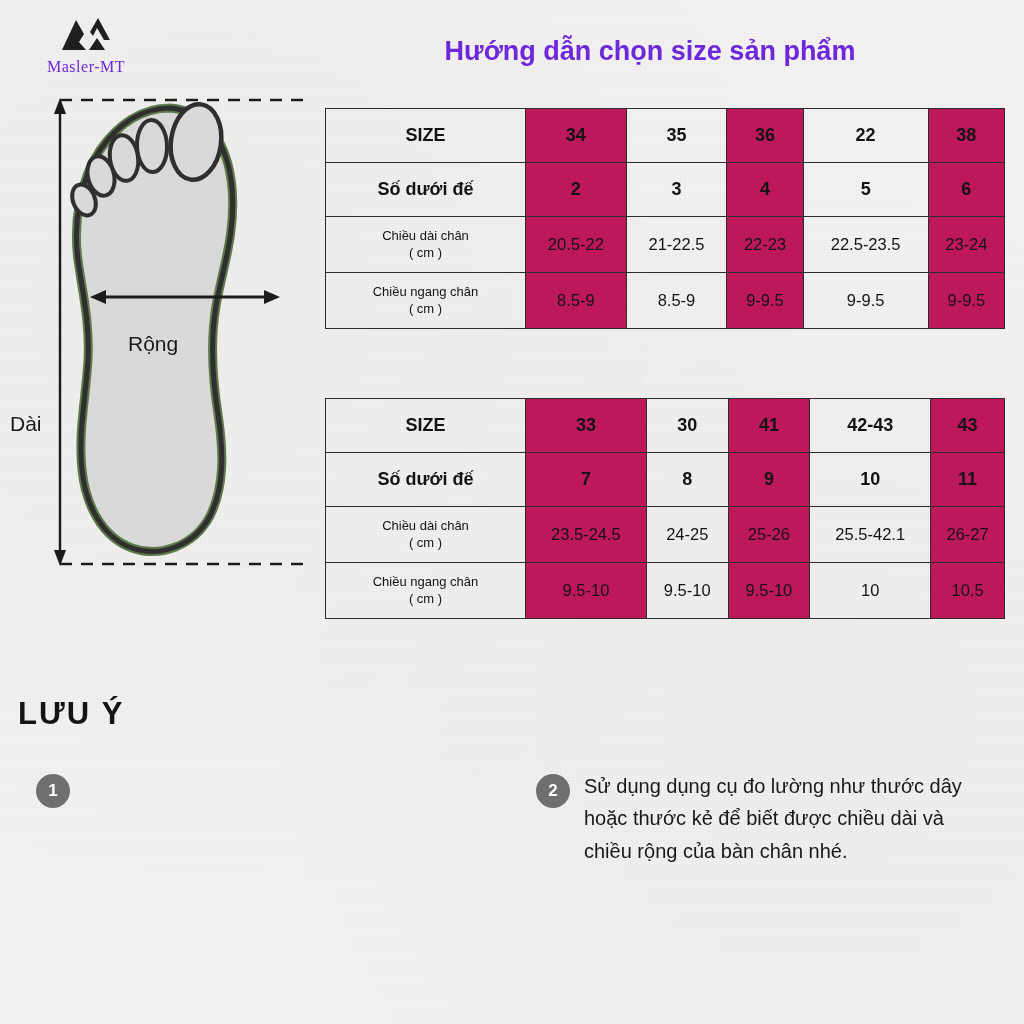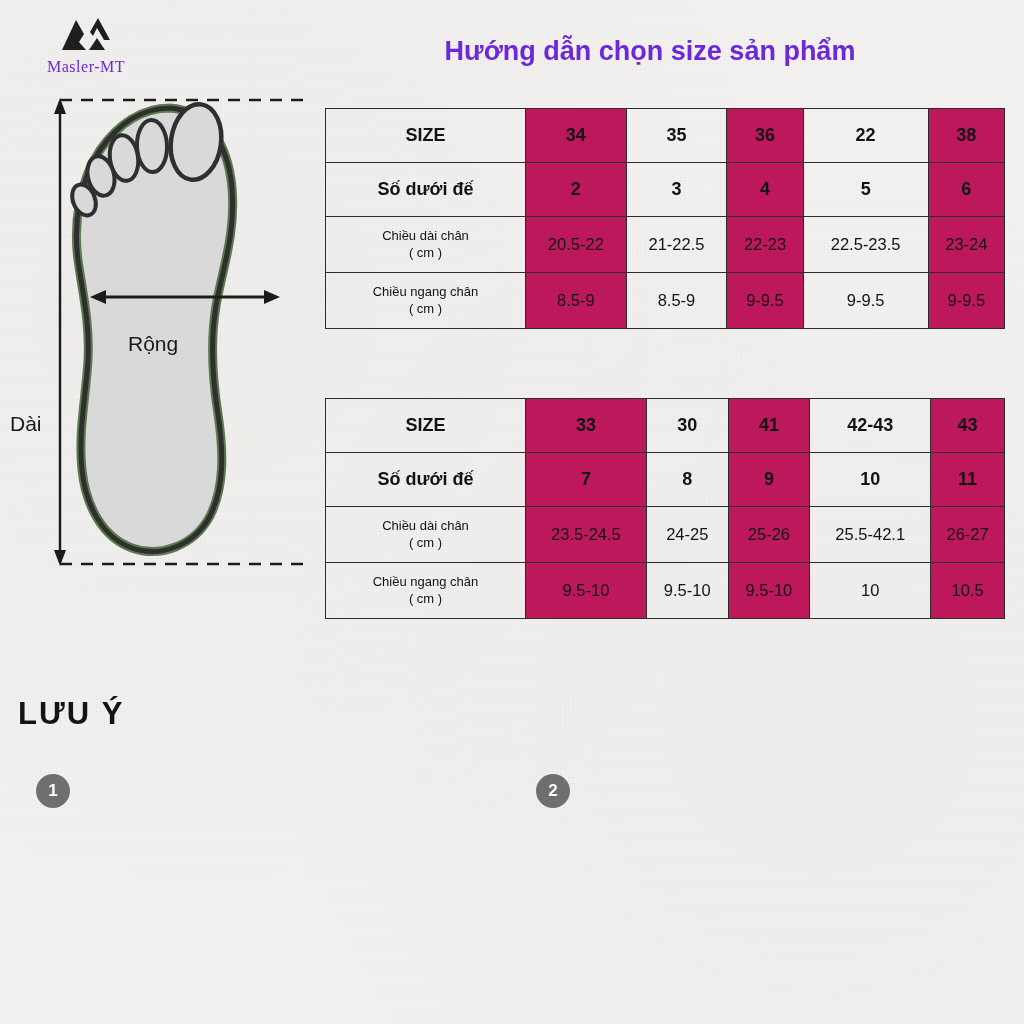--- a/index.html
+++ b/index.html
@@ -291,14 +291,15 @@
   </table>
 </div>
 
 <div class="luuy">LƯU Ý</div>
 <div class="notes">
   <div class="note">
     <div class="badge">1</div>
   </div>
   <div class="note">
     <div class="badge">2</div>
+    <div class="note-text">Sử dụng dụng cụ đo lường như thước dây hoặc thước kẻ để biết được chiều dài và chiều rộng của bàn chân nhé.</div>
   </div>
 </div>
 
 </body></html>

